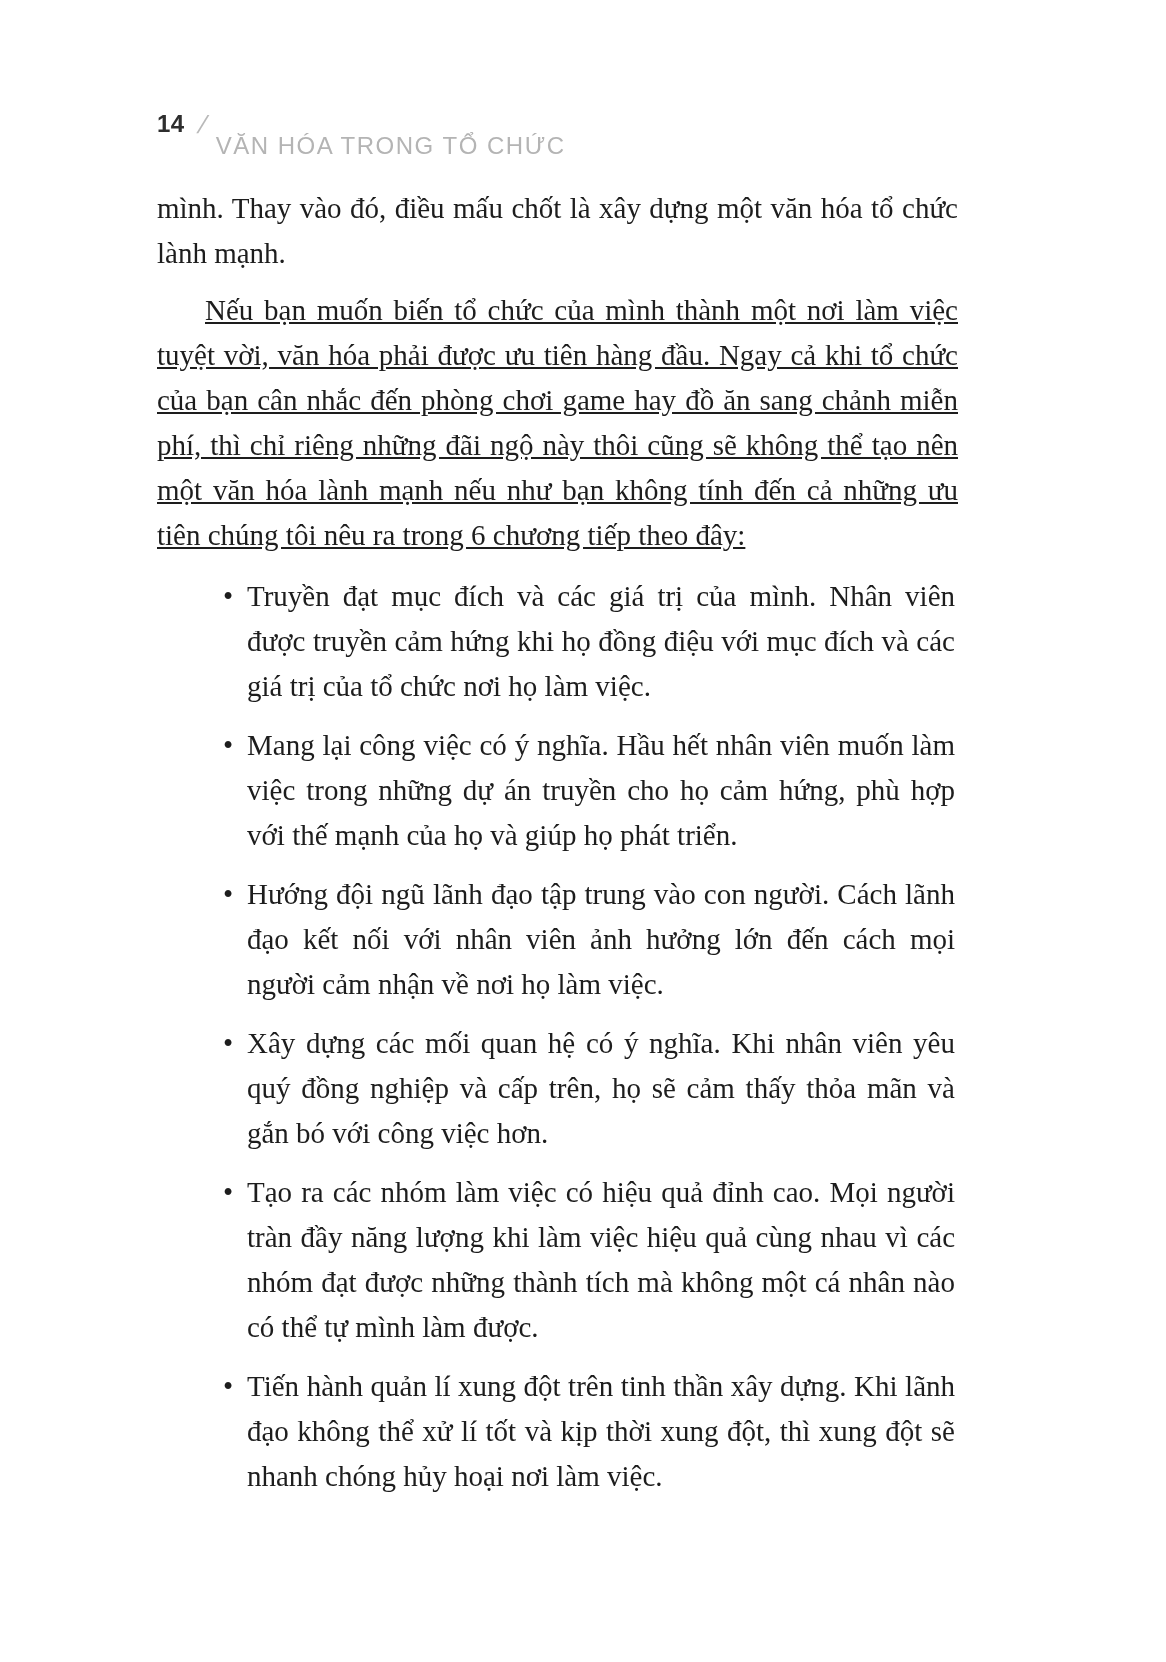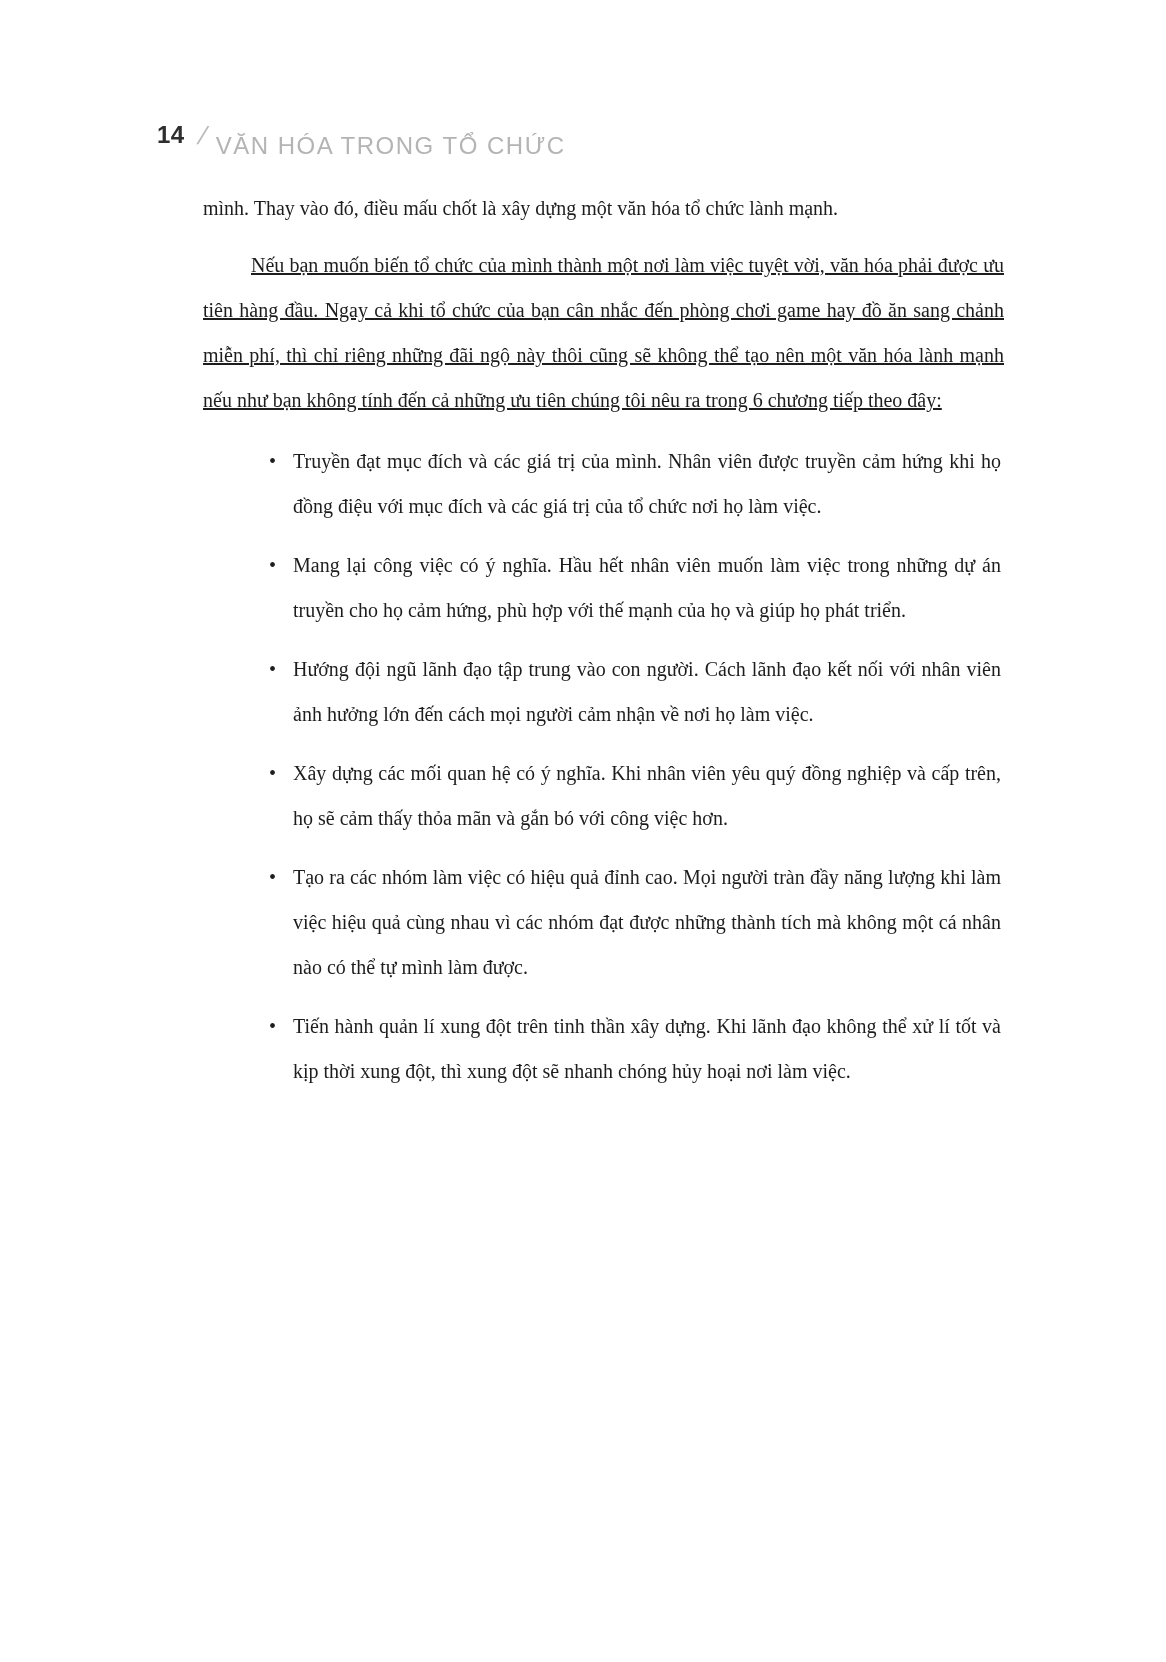--- a/index.html
+++ b/index.html
@@ -13,21 +13,21 @@
     height: 1662px;
     background: #ffffff;
     overflow: hidden;
     font-family: "Liberation Serif", serif;
   }
   .page-header {
     position: absolute;
     top: 110px;
     left: 157px;
     display: flex;
-    align-items: center;
+    align-items: flex-start;
     font-family: "Liberation Sans", sans-serif;
     white-space: nowrap;
   }
   .page-num {
     font-size: 24px;
     font-weight: 700;
     color: #2e2e2e;
     letter-spacing: 0.5px;
   }
   .header-sep {
@@ -42,25 +42,24 @@
     color: #b4b4b4;
     letter-spacing: 1.5px;
     font-weight: 400;
     margin-top: 22px;
   }
   .content {
     position: absolute;
     top: 186px;
     left: 157px;
     width: 801px;
-    font-size: 20px;
+    font-size: 29px;
     line-height: 45px;
     color: #1d1d1d;
     text-align: justify;
-    margin-left: 46px;
   }
   .para {
     margin: 0 0 12px 0;
   }
   .para.indented {
     text-indent: 48px;
     margin-bottom: 16px;
     text-decoration: underline;
   }
   .bullet-list {

